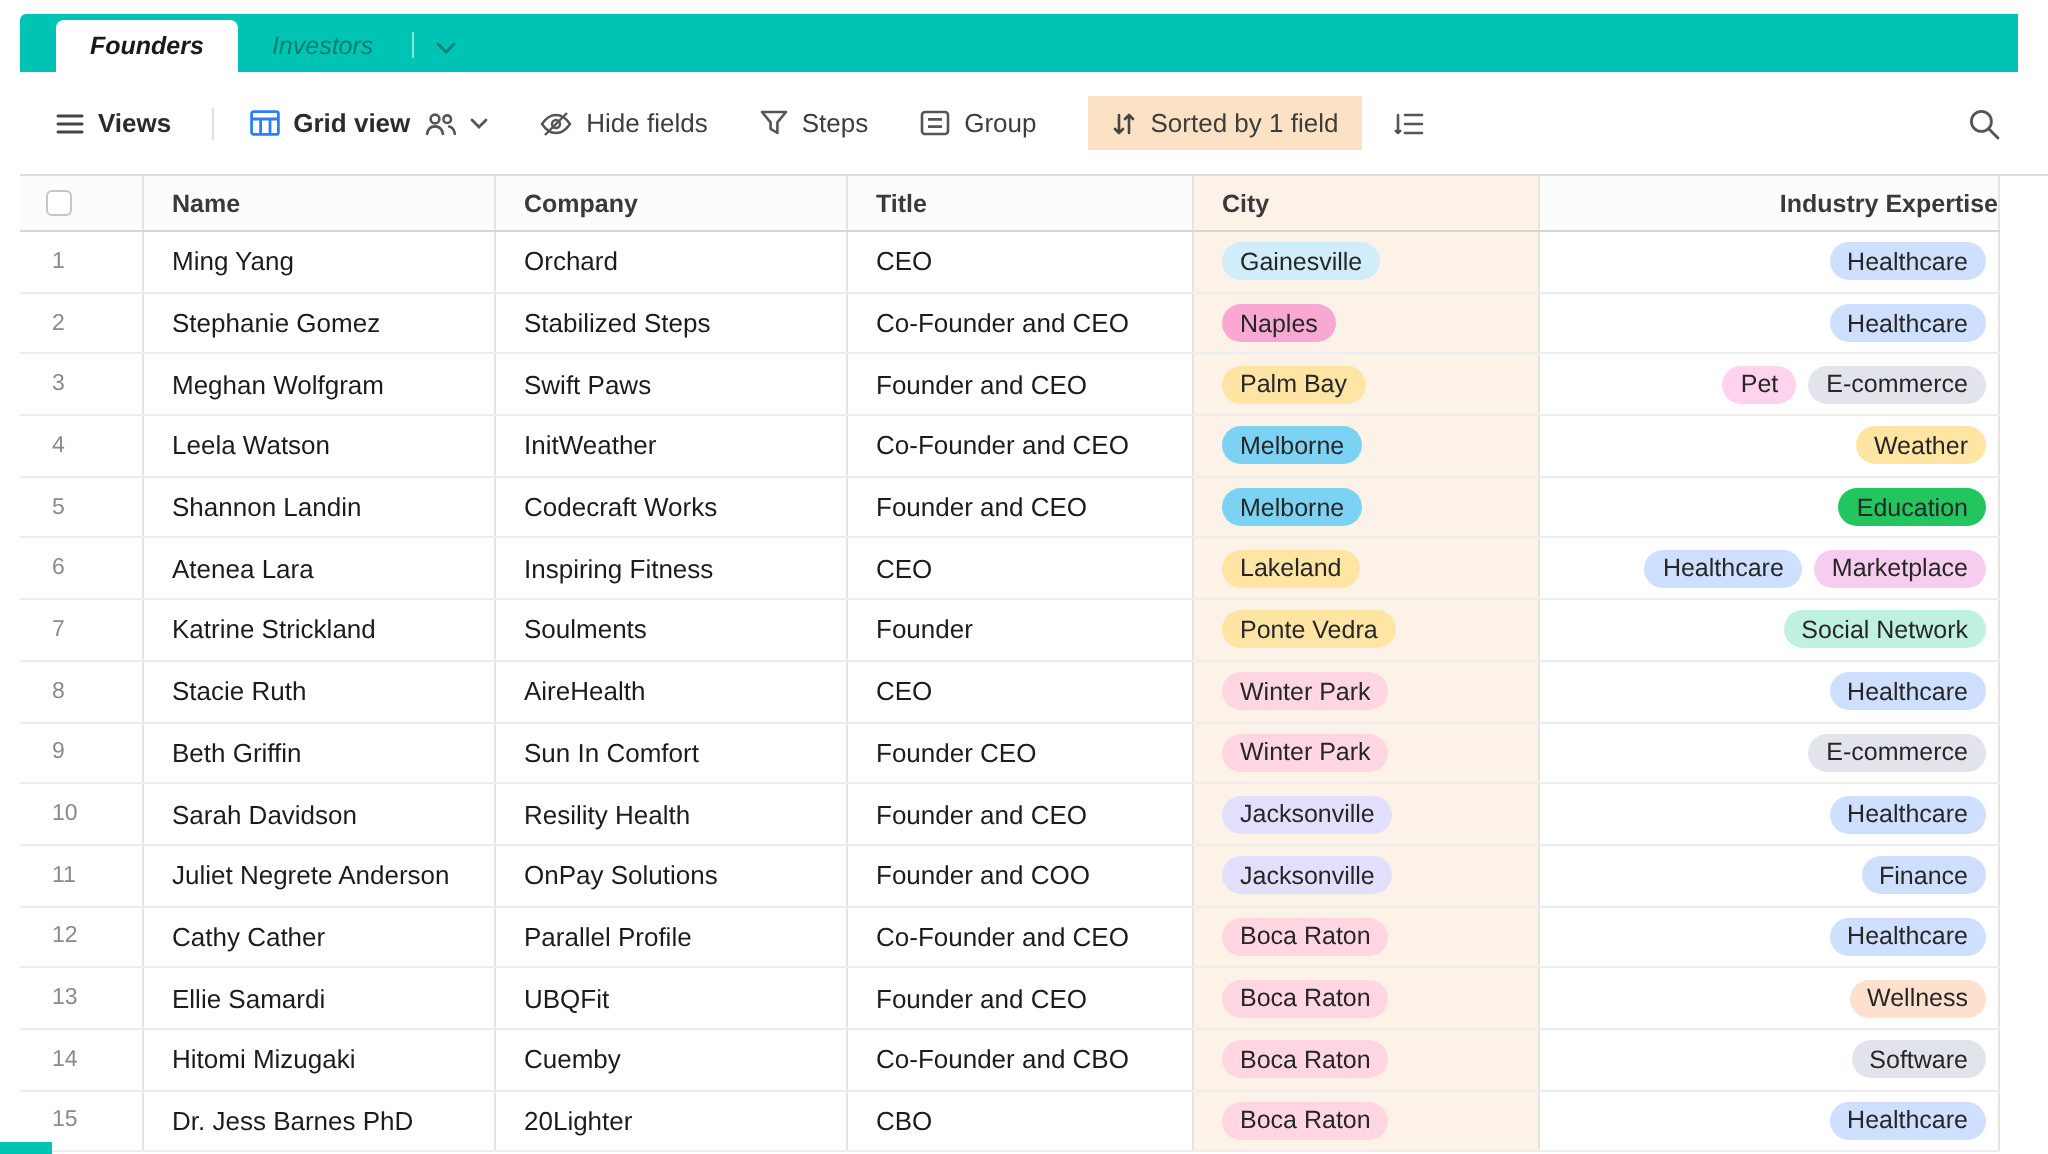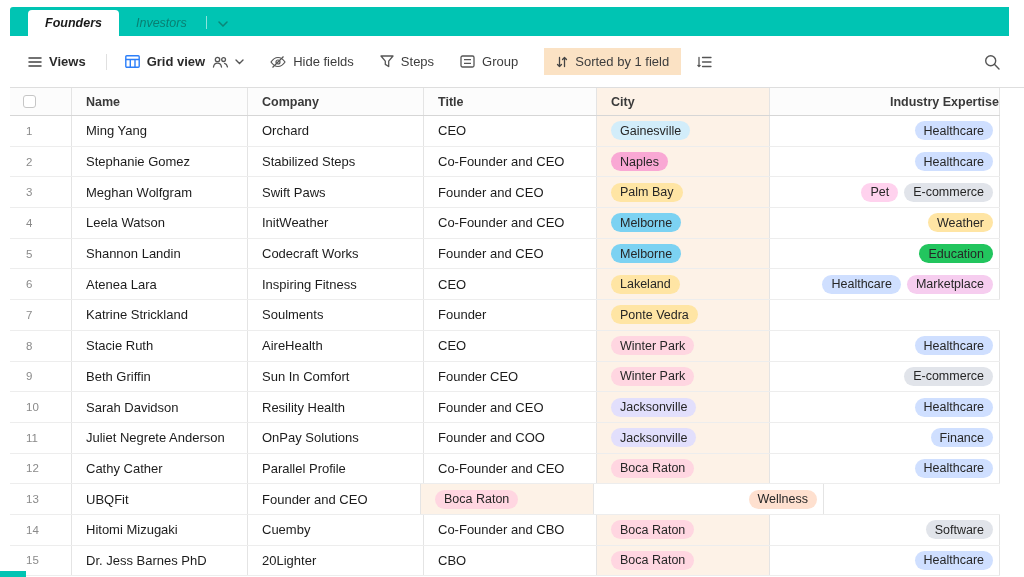--- a/index.html
+++ b/index.html
@@ -250,20 +250,23 @@
           </div>
         </div>
         <div class="row">
           <div class="cell c-num">7</div>
           <div class="cell c-name">Katrine Strickland</div>
           <div class="cell c-company">Soulments</div>
           <div class="cell c-title">Founder</div>
           <div class="cell c-city">
             <span class="pill" style="background: rgb(255, 229, 164);">Ponte Vedra</span>
           </div>
+          <div class="cell c-industry">
+            <span class="pill" style="background: rgb(191, 240, 226);">Social Network</span>
+          </div>
         </div>
         <div class="row">
           <div class="cell c-num">8</div>
           <div class="cell c-name">Stacie Ruth</div>
           <div class="cell c-company">AireHealth</div>
           <div class="cell c-title">CEO</div>
           <div class="cell c-city">
             <span class="pill" style="background: rgb(255, 214, 225);">Winter Park</span>
           </div>
           <div class="cell c-industry">
@@ -313,20 +316,21 @@
           <div class="cell c-title">Co-Founder and CEO</div>
           <div class="cell c-city">
             <span class="pill" style="background: rgb(255, 214, 225);">Boca Raton</span>
           </div>
           <div class="cell c-industry">
             <span class="pill" style="background: rgb(207, 223, 255);">Healthcare</span>
           </div>
         </div>
         <div class="row">
           <div class="cell c-num">13</div>
+          <div class="cell c-name">Ellie Samardi</div>
           <div class="cell c-company">UBQFit</div>
           <div class="cell c-title">Founder and CEO</div>
           <div class="cell c-city">
             <span class="pill" style="background: rgb(255, 214, 225);">Boca Raton</span>
           </div>
           <div class="cell c-industry">
             <span class="pill" style="background: rgb(254, 224, 207);">Wellness</span>
           </div>
         </div>
         <div class="row">

